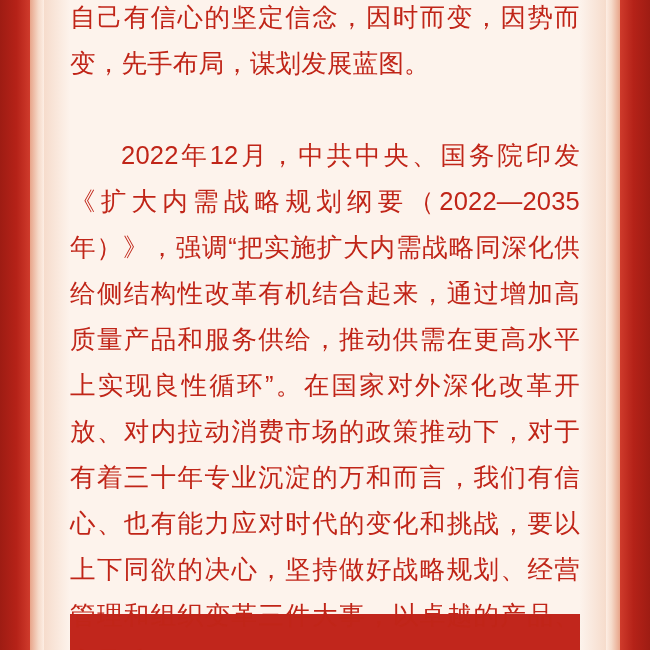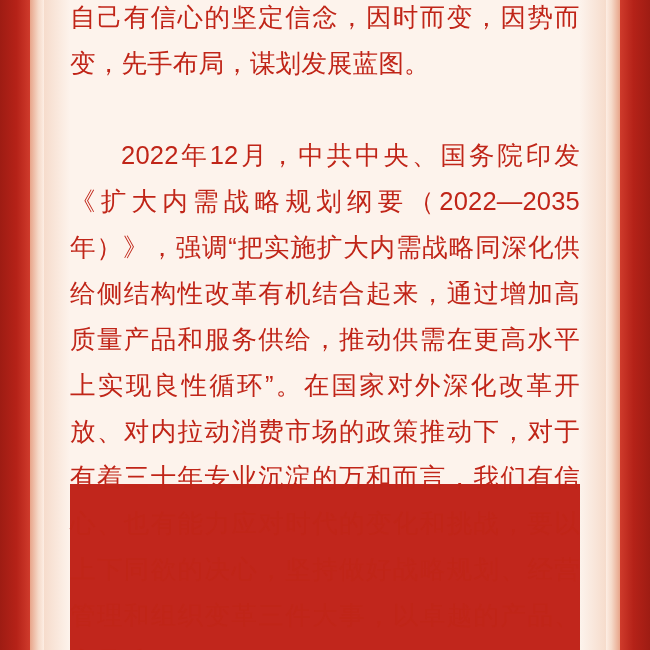--- a/index.html
+++ b/index.html
@@ -51,21 +51,21 @@
     right: 30px;
     width: 14px;
     height: 650px;
     background: linear-gradient(to left, #e8a489 0%, #f5d9c8 60%, #fdeee4 100%);
   }
   .sheet {
     position: absolute;
     top: 0;
     left: 44px;
     right: 44px;
-    height: 484px;
+    height: 614px;
     background: #fdf3ec;
   }
   .sheet-shade-left {
     position: absolute;
     top: 0;
     left: 0;
     width: 26px;
     height: 650px;
     background: linear-gradient(to right, #f6dccc 0%, #fdf3ec 100%);
   }

